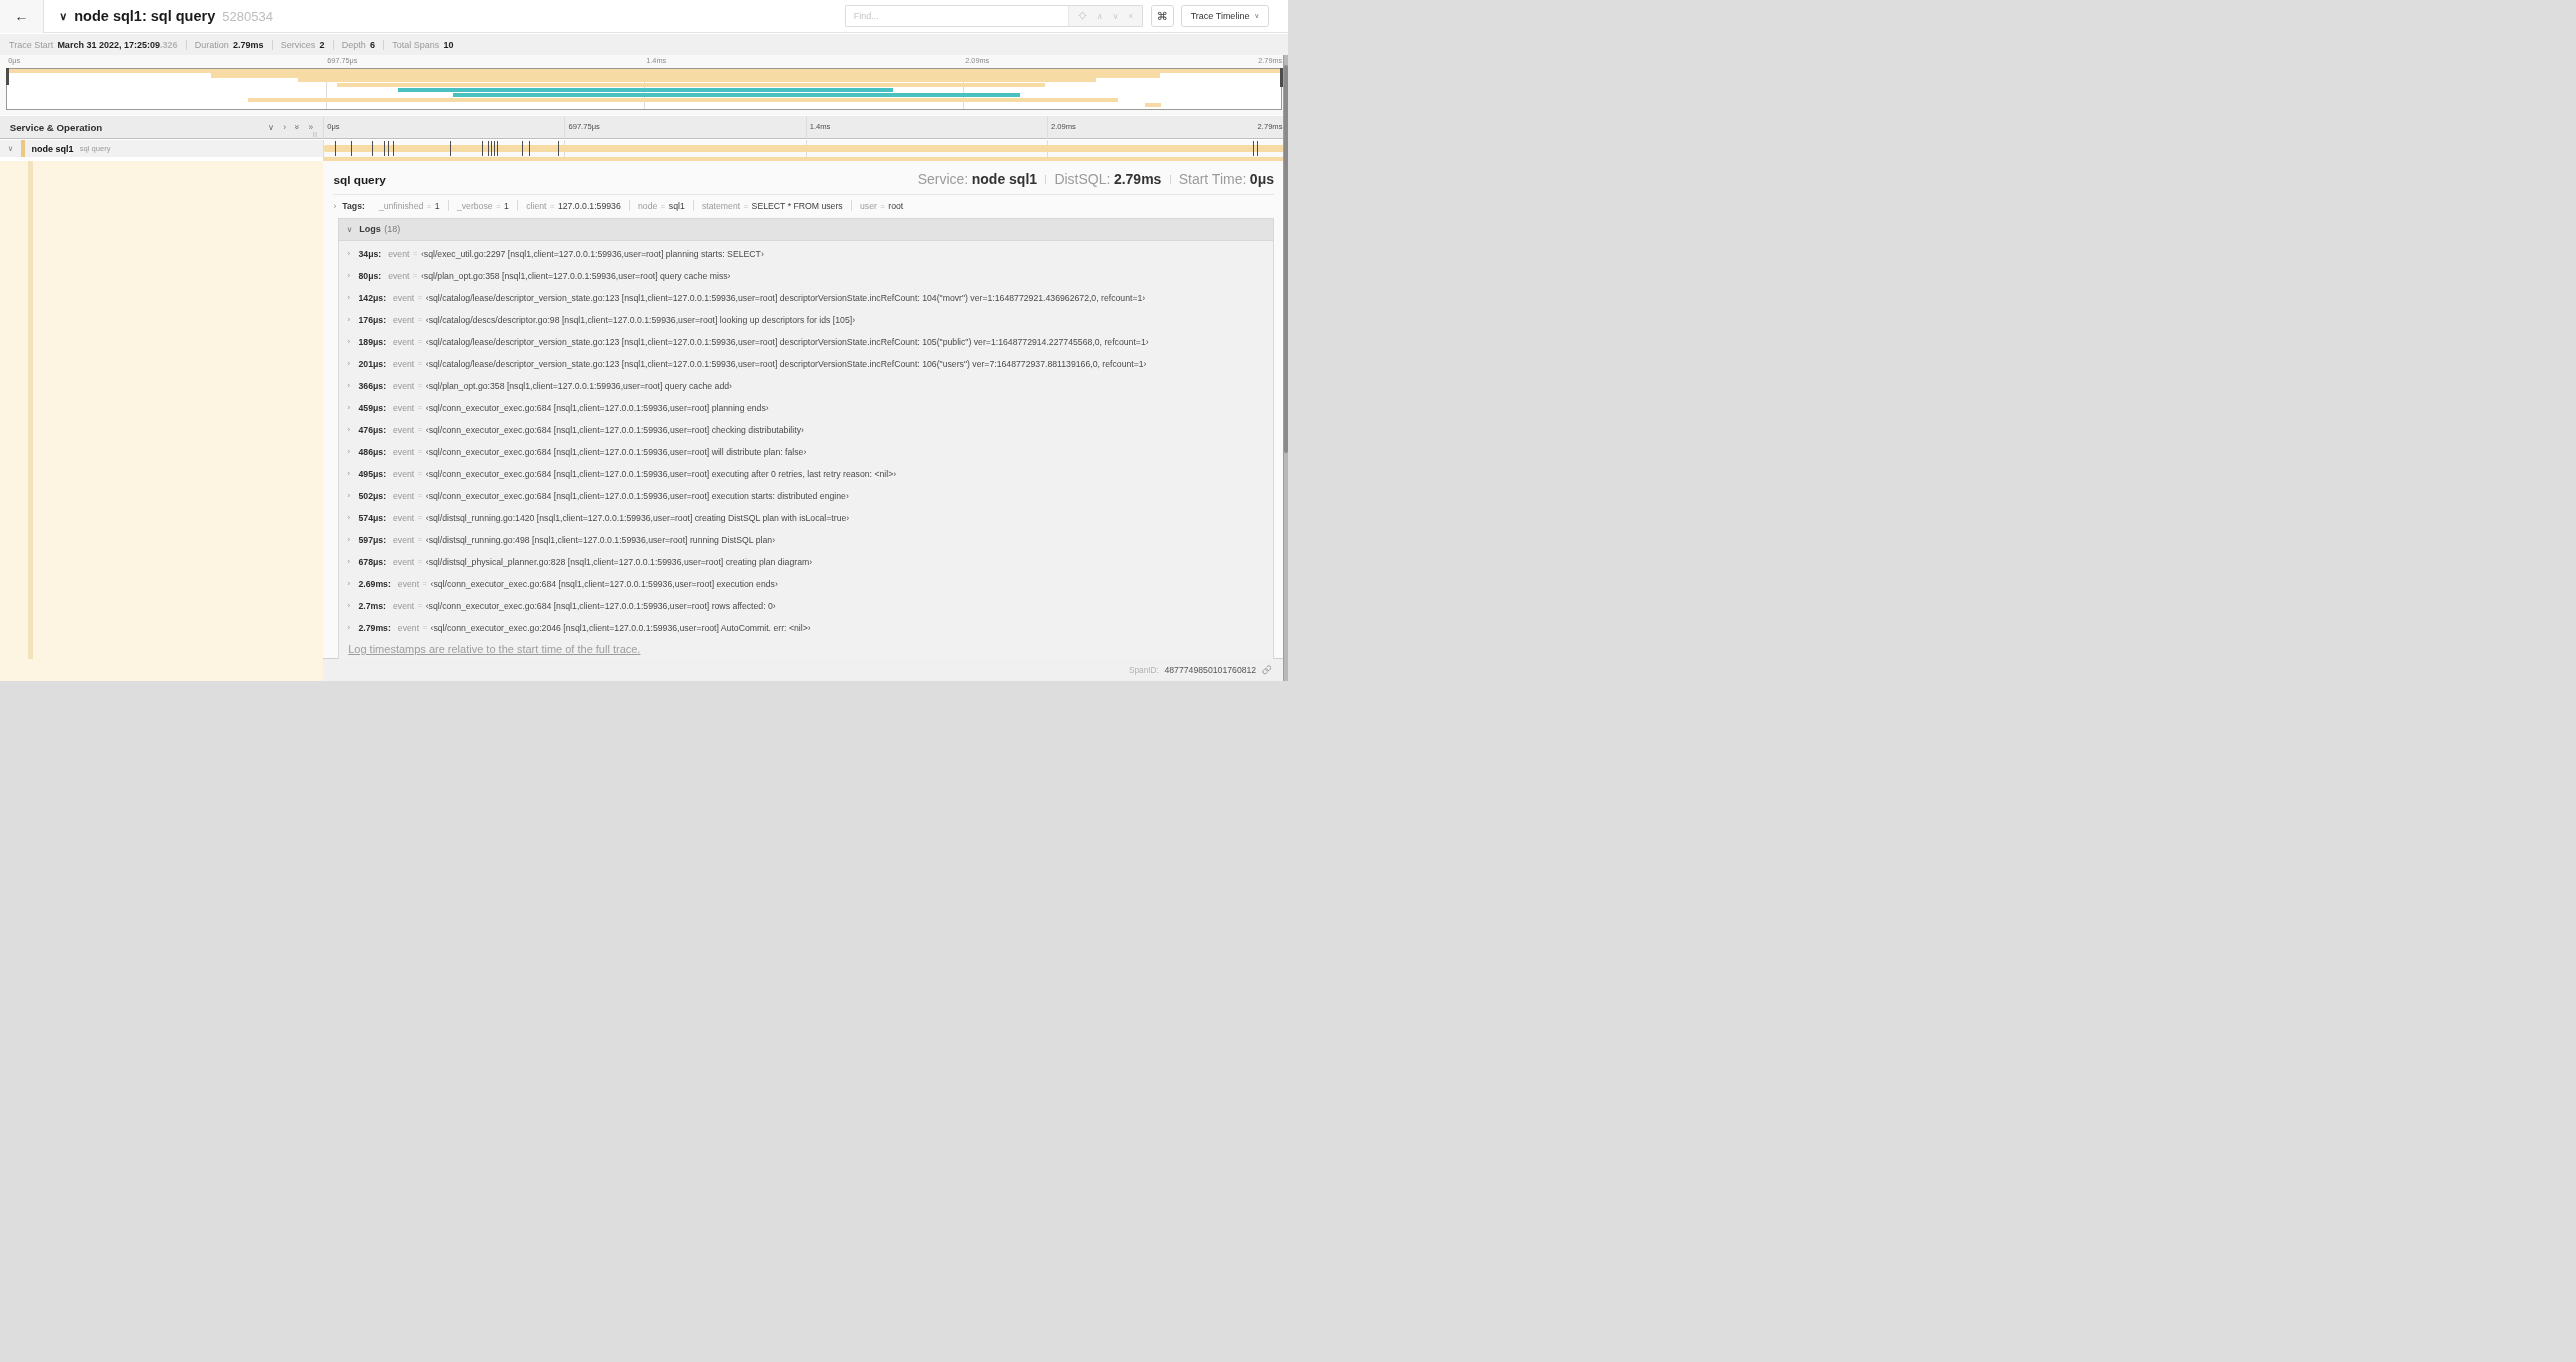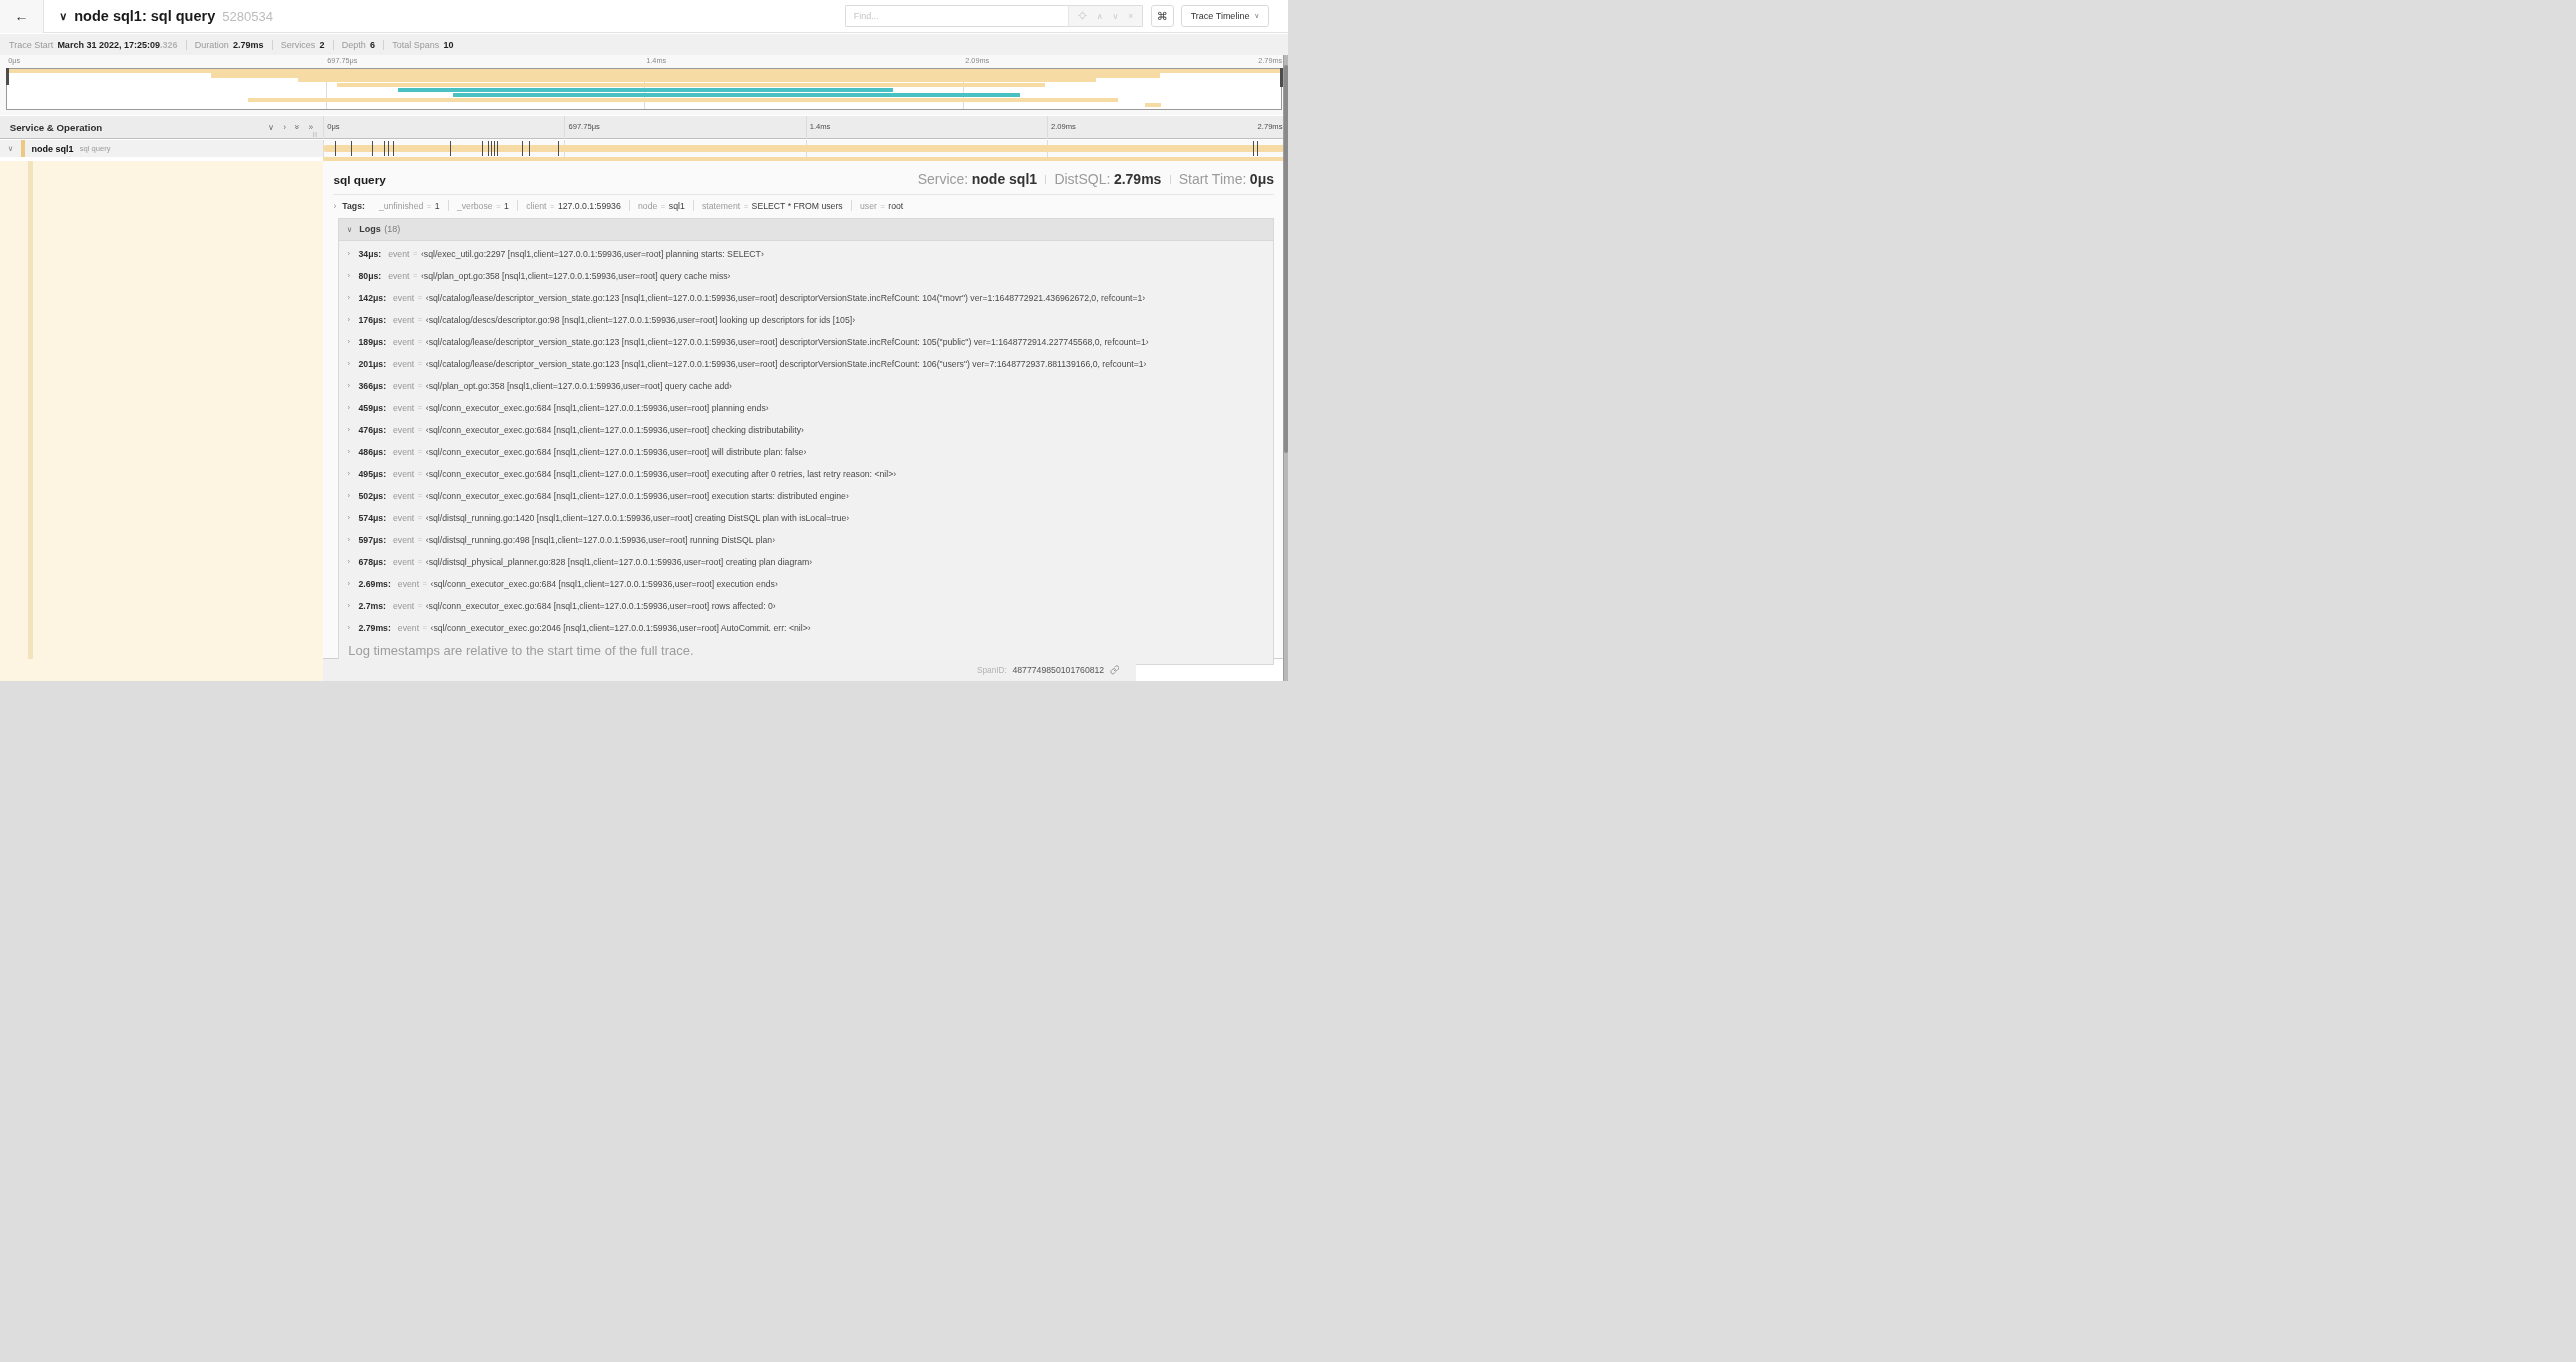--- a/index.html
+++ b/index.html
@@ -107,24 +107,24 @@
   .logs-chev { color:#6e6e6e; font-size:7.6px; margin-right:7px; }
   .logs-lab { font-weight:bold; color:#3a3a3a; margin-right:3.5px; }
   .logs-count { color:#7c7c7c; }
   .logs-rows { background:#f1f1f1; padding-top:2.1px; }
   .log-row { height:22px; display:flex; align-items:center; padding-left:8.3px; font-size:8.7px; white-space:nowrap; cursor:pointer; }
   .l-chev { color:#8f8f8f; font-size:7.6px; width:11px; }
   .l-time { font-weight:bold; color:#2d2d2d; margin-right:7px; }
   .l-key { color:#969696; }
   .l-eq { color:#c2c2c2; margin:0 3.5px; font-size:7.6px; }
   .l-val { color:#4a4a4a; }
-  .log-footnote { font-size:13px; color:#9d9d9d; padding:4.2px 0 6.2px 9px; }
-
-  
-  .bottom-bar { position:absolute; left:323px; top:659px; width:813px; height:22px; background:#f0f0f0;
+  .log-footnote { font-size:11px; color:#9d9d9d; padding:4.2px 0 6.2px 9px;text-decoration:underline; }
+
+  
+  .bottom-bar { position:absolute; left:323px; top:659px; width:965px; height:22px; background:#f0f0f0;
                 display:flex; align-items:center; justify-content:flex-end; padding-right:16.6px; gap:5.5px; }
   .bottom-left { position:absolute; left:0; top:659px; width:323px; height:22px; background:var(--cream); }
   .spanid-lab { font-size:8.3px; color:#b3b3b3; }
   .spanid-val { font-size:8.7px; color:#555; }
   .link-ic { color:#8c8c8c; display:flex; align-items:center; cursor:pointer; }
 
   
   .scrollbar { position:absolute; right:0; top:55px; width:5.5px; height:626px; background:#b8b8b8; border-left:0.7px solid #9e9e9e; }
   .scroll-thumb { position:absolute; left:0.7px; width:4.2px; top:9.7px; height:388px; background:#8a8a8a; border-radius:2.1px; }
 </style>

